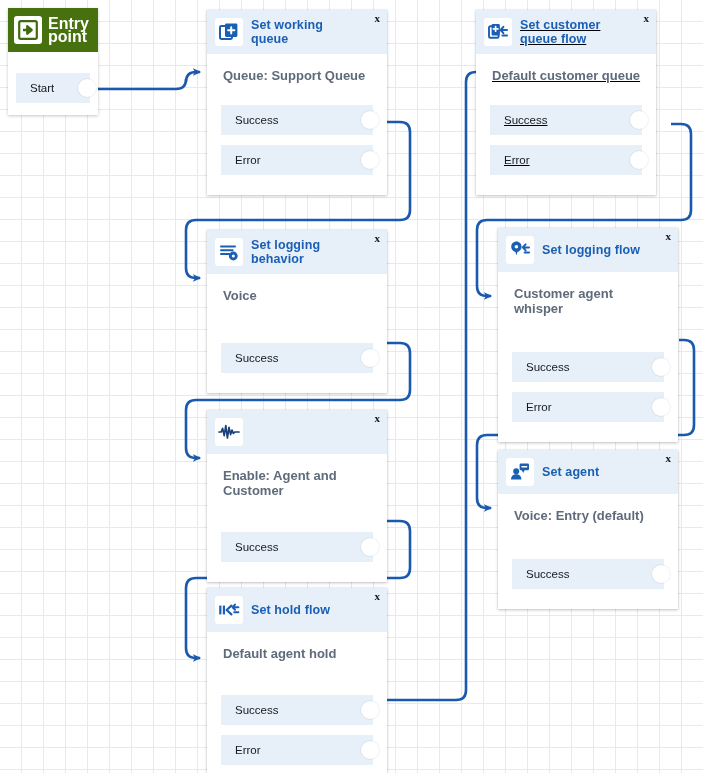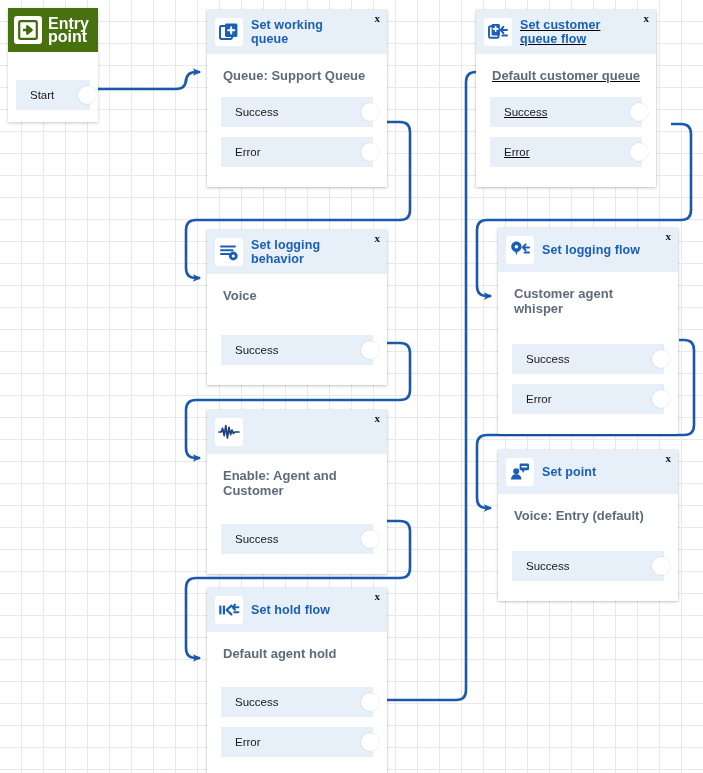--- a/index.html
+++ b/index.html
@@ -68,21 +68,21 @@
     color:#5f6b7a;
     font-weight:bold;
     font-size:13px;
     padding:14px 14px 14px 16px;
   }
   .ports{padding-bottom:10px;}
   .port{
     position:relative;
     background:#e7eff8;
     height:30px;
-    margin:0 14px 10px 14px;
+    margin:8px 14px 10px 14px;
     display:flex;align-items:center;
     padding-left:14px;
     box-sizing:border-box;
   }
   .port-label{
     font-size:11.5px;color:#16191f;
   }
   .port-dot{
     position:absolute;right:-6px;top:50%;
     transform:translateY(-50%);
@@ -106,21 +106,21 @@
     height:44px;
   }
   #entry-point .entry-icon{
     width:28px;height:28px;background:#ffffff;border-radius:3px;
     flex:0 0 28px;display:flex;align-items:center;justify-content:center;
     margin-right:6px;
   }
   #entry-point .entry-title{
     color:#ffffff;font-weight:bold;font-size:16px;line-height:13px;
   }
-  #entry-point .entry-body{padding:28px 0 12px 0;}
+  #entry-point .entry-body{padding:21px 0 12px 0;}
   #entry-point .port{margin:0 8px 0 8px;}
 </style>
 </head>
 <body>
 
 <div id="canvas">
 
   <svg id="wires" viewBox="0 0 703 773" width="703" height="773">
     <defs>
       <marker id="arw" markerWidth="9" markerHeight="9" refX="7.2" refY="4.5" orient="auto" markerUnits="userSpaceOnUse">
@@ -292,21 +292,21 @@
     <div class="node-head">
       <span class="node-icon">
         <svg width="20" height="20" viewBox="0 0 20 20">
           <circle cx="6.2" cy="9.2" r="3" fill="#1a5fb4"></circle>
           <path d="M1 17.4 C1 14 3.4 12.2 6.2 12.2 C9 12.2 11.4 14 11.4 17.4 Z" fill="#1a5fb4"></path>
           <rect x="9.6" y="1.4" width="9.4" height="6.8" rx="1.3" fill="#1a5fb4"></rect>
           <path d="M11.6 8.1 L13.2 11 L14.6 8.1 Z" fill="#1a5fb4"></path>
           <path d="M12 4.8 H16.6" stroke="#ffffff" stroke-width="1.5" stroke-linecap="round"></path>
         </svg>
       </span>
-      <span class="node-title">Set point</span>
+      <span class="node-title">Set agent</span>
       <span class="node-close">x</span>
     </div>
     <div class="node-sub">Voice: Entry (default)</div>
     <div class="ports" style="padding-top:14px;">
       <div class="port">
         <span class="port-label">Success</span>
         <span class="port-dot"></span>
       </div>
     </div>
   </div>

